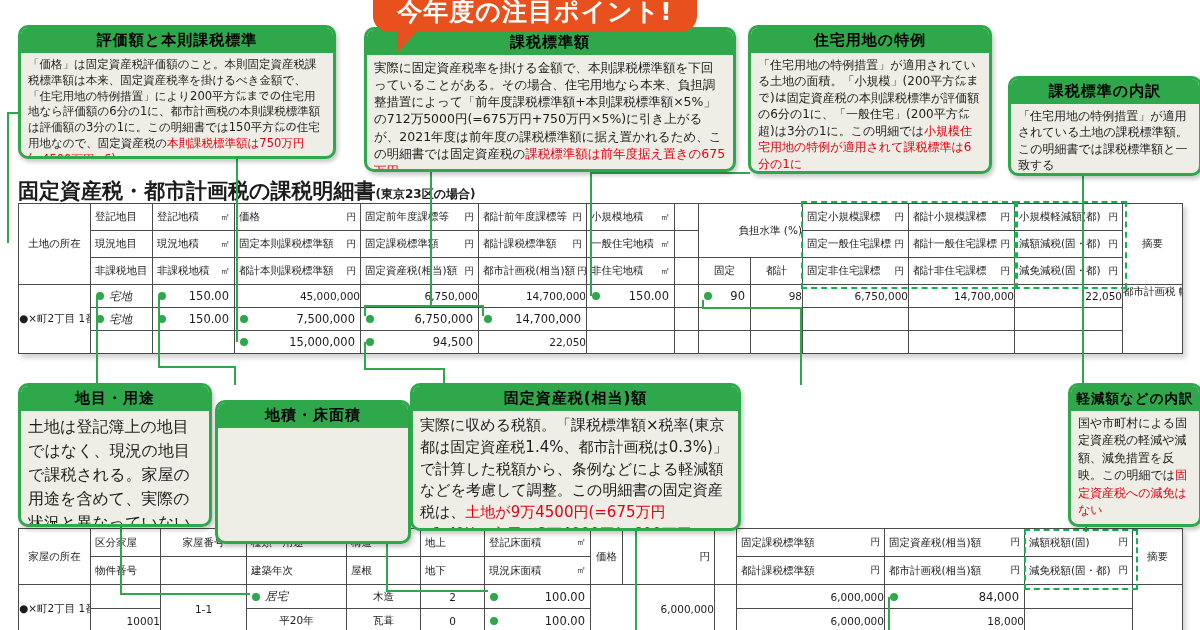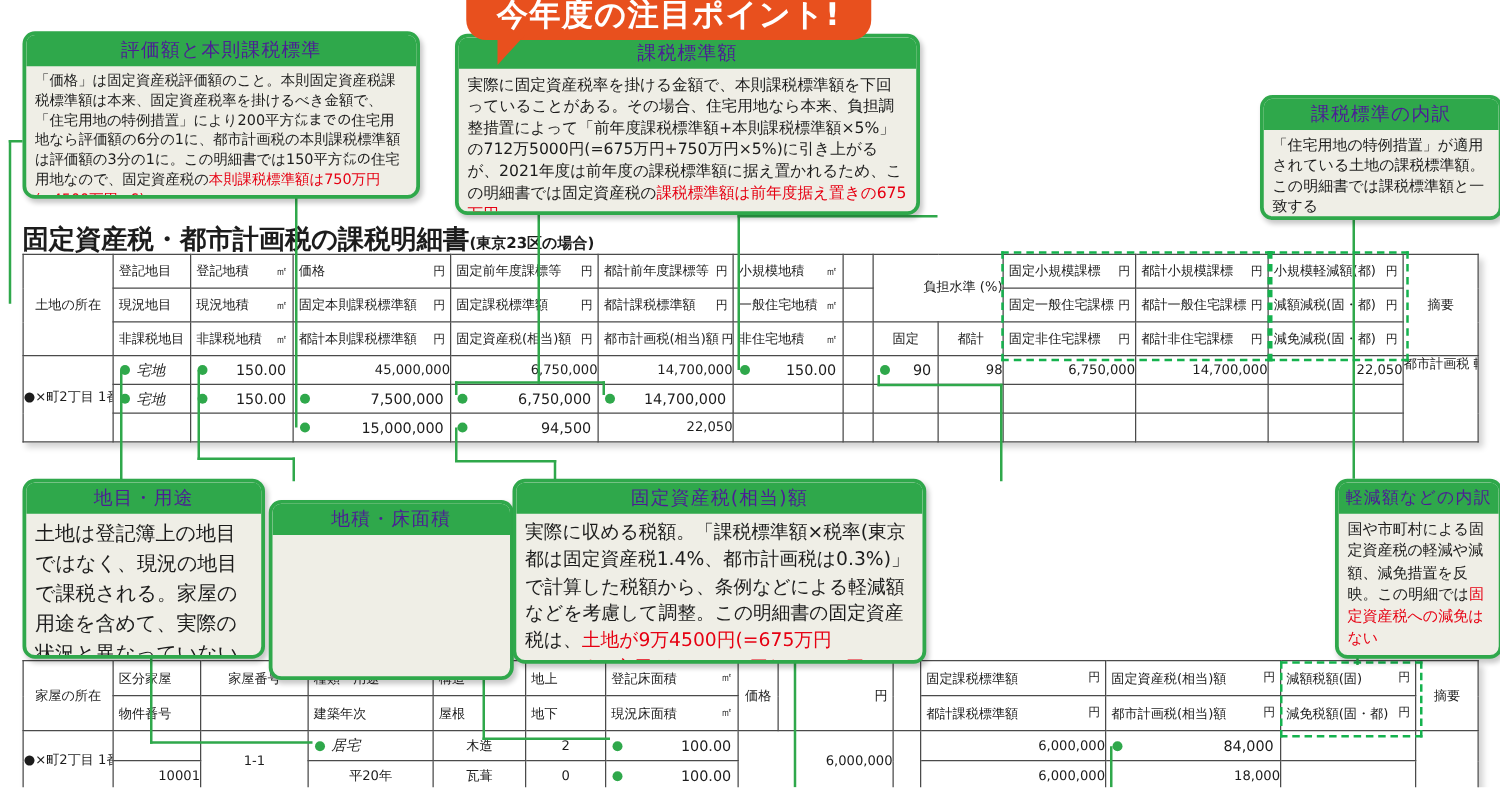--- a/index.html
+++ b/index.html
@@ -1,21 +1,21 @@
 <!DOCTYPE html>
 <html><head>
 <meta charset="utf-8">
 <style>
   html,body{margin:0;padding:0;background:#fff;}
   #stage{position:relative;width:1200px;height:630px;background:#fff;overflow:hidden;
          font-family:"DejaVu Sans","Liberation Sans",sans-serif;color:#1c1c1c;}
   
   .co{position:absolute;border:3px solid #2fa84b;border-radius:10px;background:#efeee6;
       box-shadow:2px 3px 4px rgba(0,0,0,.22);z-index:10;overflow:hidden;}
-  .co-t{background:#2fa84b;color:#4c1d95;font-weight:normal;text-align:center;font-size:15px;
+  .co-t{background:#2fa84b;color:#000000;font-weight:bold;text-align:center;font-size:15px;
         line-height:25px;height:25px;letter-spacing:1px;}
   .co-b{padding:4px 7px;font-size:11.5px;line-height:1.37;}
   .red{color:#e60012;}
   
   .cl{position:absolute;background:#2fa84b;z-index:5;}
   .dash{position:absolute;border:2px dashed #15b24e;z-index:6;pointer-events:none;}
   
   .banner{position:absolute;left:373px;top:-34px;width:324px;height:66px;background:#e8501e;
           border-radius:16px;color:#fff;font-size:25px;font-weight:bold;text-align:center;
           line-height:92px;z-index:12;letter-spacing:1px;}
@@ -548,20 +548,24 @@
   <div class="co" style="left:18px;top:25px;width:312px;height:128px;">
     <div class="co-t">評価額と本則課税標準</div>
     <div class="co-b"><span>「価格」は固定資産税評価額のこと。本則固定資産税課税標準額は本来、固定資産税率を掛けるべき金額で、「住宅用地の特例措置」により200平方㍍までの住宅用地なら評価額の6分の1に、都市計画税の本則課税標準額は評価額の3分の1に。この明細書では150平方㍍の住宅用地なので、固定資産税の</span><span class="red">本則課税標準額は750万円(=4500万円÷6)</span></div>
   </div>
 
   <div class="co" style="left:364px;top:27px;width:366px;height:139px;">
     <div class="co-t">課税標準額</div>
     <div class="co-b" style="font-size:12.5px;"><span>実際に固定資産税率を掛ける金額で、本則課税標準額を下回っていることがある。その場合、住宅用地なら本来、負担調整措置によって「前年度課税標準額+本則課税標準額×5%」の712万5000円(=675万円+750万円×5%)に引き上がるが、2021年度は前年度の課税標準額に据え置かれるため、この明細書では固定資産税の</span><span class="red">課税標準額は前年度据え置きの675万円</span></div>
   </div>
 
+  <div class="co" style="left:748px;top:25px;width:238px;height:143px;">
+    <div class="co-t">住宅用地の特例</div>
+    <div class="co-b" style="font-size:12px;"><span>「住宅用地の特例措置」が適用されている土地の面積。「小規模」(200平方㍍まで)は固定資産税の本則課税標準が評価額の6分の1に、「一般住宅」(200平方㍍超)は3分の1に。この明細では</span><span class="red">小規模住宅用地の特例が適用されて課税標準は6分の1に</span></div>
+  </div>
 
   <div class="co" style="left:1008px;top:76px;width:188px;height:94px;">
     <div class="co-t">課税標準の内訳</div>
     <div class="co-b" style="font-size:12px;"><span>「住宅用地の特例措置」が適用されている土地の課税標準額。この明細書では課税標準額と一致する</span></div>
   </div>
 
   <div class="co" style="left:18px;top:383px;width:188px;height:138px;">
     <div class="co-t">地目・用途</div>
     <div class="co-b" style="font-size:16px;line-height:1.5;"><span>土地は登記簿上の地目ではなく、現況の地目で課税される。家屋の用途を含めて、実際の状況と異なっていないか確認を</span></div>
   </div>

